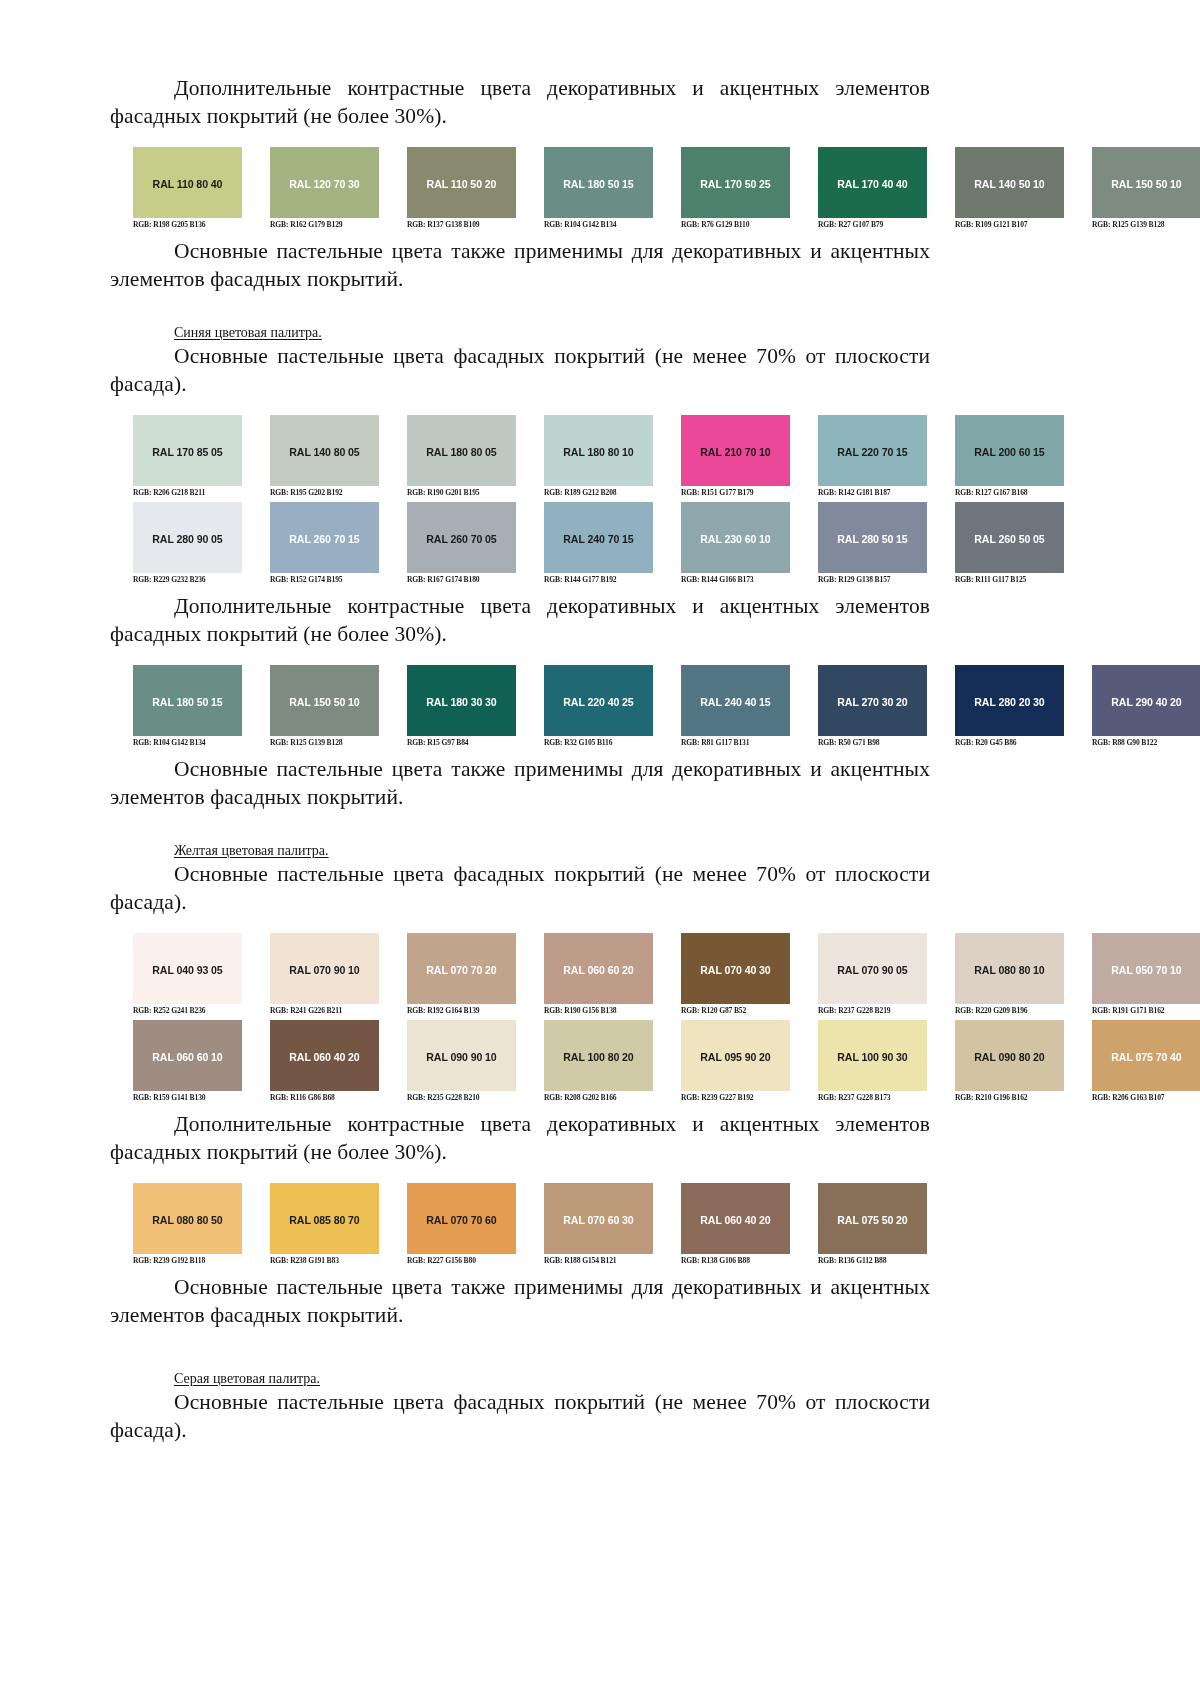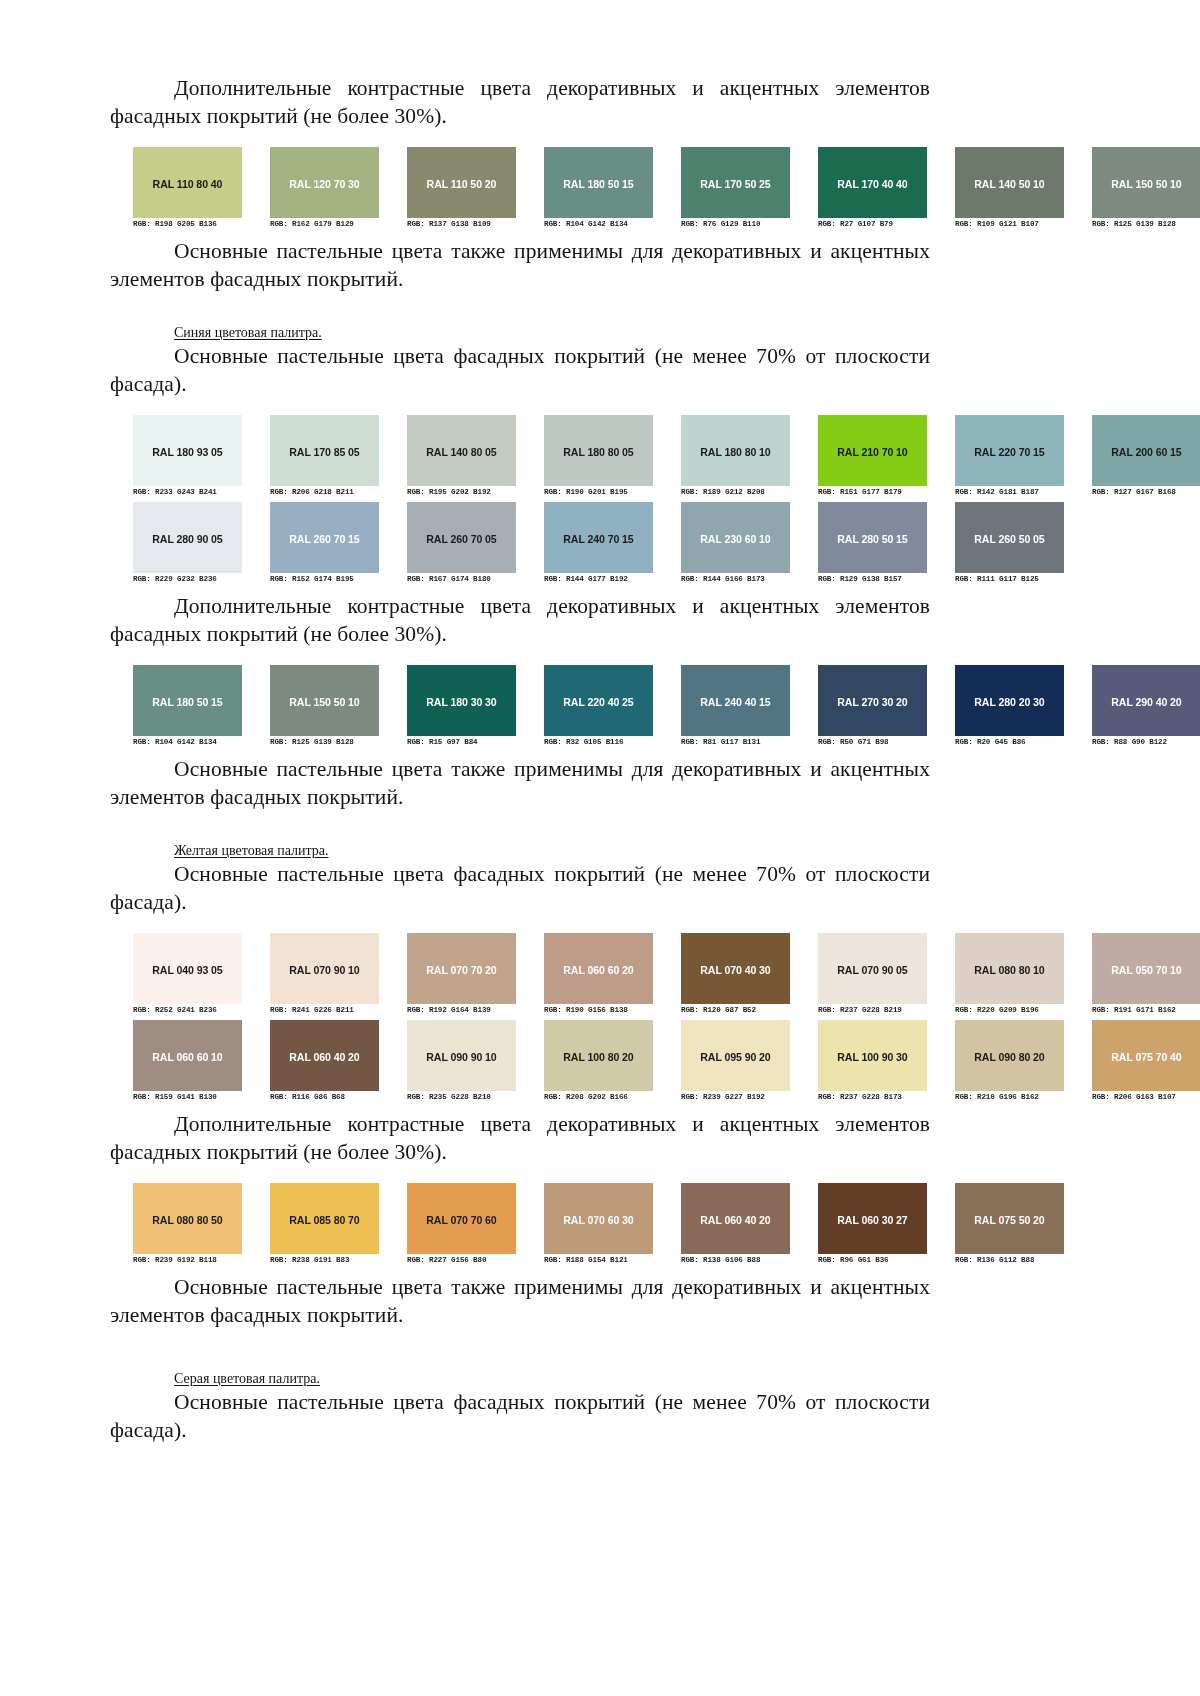--- a/index.html
+++ b/index.html
@@ -77,21 +77,21 @@
     font-size: 10.6px;
     font-weight: 600;
     letter-spacing: -0.1px;
     white-space: nowrap;
     line-height: 1;
     padding-top: 4px;
   }
   .chip.dark .code { color: #ffffff; }
   .chip.light .code { color: #1b1b1b; }
   .rgb {
-    font-family: Liberation Mono, monospace;
+    font-family: Liberation Serif, serif;
     font-size: 7.6px;
     font-weight: 600;
     color: #1d1d1d;
     line-height: 1;
     padding-top: 3.5px;
     white-space: nowrap;
     letter-spacing: -0.15px;
   }
   .palette-block { margin-top: 10px; margin-bottom: 8px; }
 </style>
@@ -162,26 +162,20 @@
   <div class="gap-lg"></div>
 
   <h3 class="subhead"><span class="u">Синяя цветовая палитра.</span></h3>
   <p class="para">Основные пастельные цвета фасадных покрытий (не менее 70% от плоскости фасада).</p>
 
   <div class="gap-sm"></div>
 
   <div class="palette-block">
     <div class="swatch-row">
       <div class="swatch">
-        <div class="chip light" style="background:#e9f3f1">
-          <span class="code">RAL 180 93 05</span>
-        </div>
-        <div class="rgb">RGB: R233 G243 B241</div>
-      </div>
-      <div class="swatch">
         <div class="chip light" style="background:#ceded3">
           <span class="code">RAL 170 85 05</span>
         </div>
         <div class="rgb">RGB: R206 G218 B211</div>
       </div>
       <div class="swatch">
         <div class="chip light" style="background:#c3cac0">
           <span class="code">RAL 140 80 05</span>
         </div>
         <div class="rgb">RGB: R195 G202 B192</div>
@@ -192,21 +186,21 @@
         </div>
         <div class="rgb">RGB: R190 G201 B195</div>
       </div>
       <div class="swatch">
         <div class="chip light" style="background:#bdd4d0">
           <span class="code">RAL 180 80 10</span>
         </div>
         <div class="rgb">RGB: R189 G212 B208</div>
       </div>
       <div class="swatch">
-        <div class="chip light" style="background:#84cc16">
+        <div class="chip light" style="background:#ec4899">
           <span class="code">RAL 210 70 10</span>
         </div>
         <div class="rgb">RGB: R151 G177 B179</div>
       </div>
       <div class="swatch">
         <div class="chip light" style="background:#8eb5bb">
           <span class="code">RAL 220 70 15</span>
         </div>
         <div class="rgb">RGB: R142 G181 B187</div>
       </div>
@@ -464,26 +458,20 @@
         </div>
         <div class="rgb">RGB: R188 G154 B121</div>
       </div>
       <div class="swatch">
         <div class="chip dark" style="background:#8a6a58">
           <span class="code">RAL 060 40 20</span>
         </div>
         <div class="rgb">RGB: R138 G106 B88</div>
       </div>
       <div class="swatch">
-        <div class="chip dark" style="background:#603d24">
-          <span class="code">RAL 060 30 27</span>
-        </div>
-        <div class="rgb">RGB: R96 G61 B36</div>
-      </div>
-      <div class="swatch">
         <div class="chip dark" style="background:#887058">
           <span class="code">RAL 075 50 20</span>
         </div>
         <div class="rgb">RGB: R136 G112 B88</div>
       </div>
     </div>
   </div>
 
   <p class="para">Основные пастельные цвета также применимы для декоративных и акцентных элементов фасадных покрытий.</p>
 

